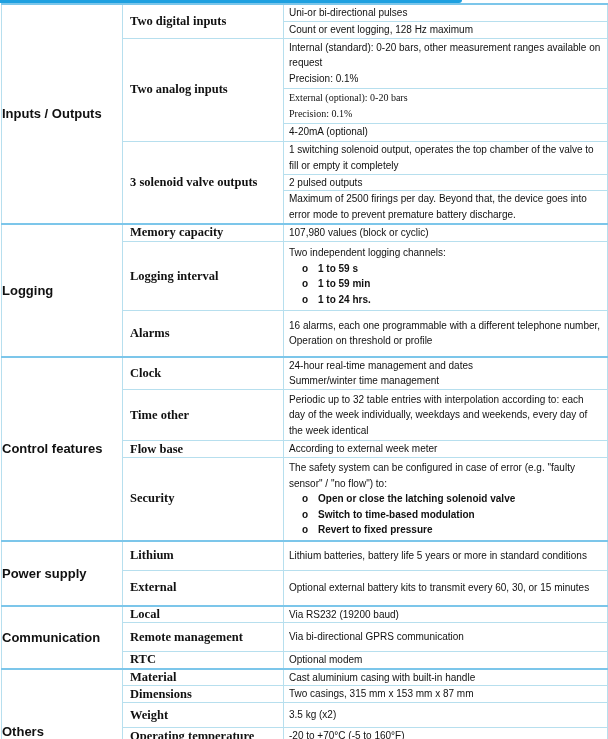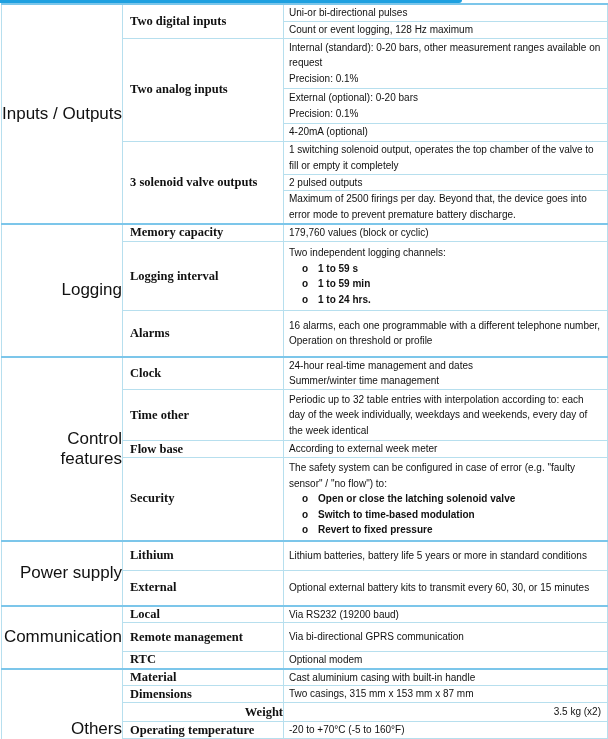--- a/index.html
+++ b/index.html
@@ -5,21 +5,21 @@
     html, body { margin: 0; padding: 0; background: #ffffff; }
     body { width: 608px; height: 739px; position: relative; overflow: hidden;
            font-family: "Liberation Sans", "DejaVu Sans", sans-serif; color: #111; }
     .topbar { position: absolute; left: 0; top: 0; width: 462px; height: 3px;
               background: #1ea0e0; border-bottom-right-radius: 3px; }
     table.spec { position: absolute; left: 1px; top: 3px; width: 606px;
                  border-collapse: collapse; table-layout: fixed; }
     table.spec td { border: 1px solid #b7dfee; vertical-align: middle; padding: 0; }
     table.spec tr.grp-start td { border-top: 2px solid #7cc6ea; }
     table.spec tr.last td { border-bottom: 2px solid #7cc6ea; }
-    td.cat { font-weight: normal; font-size: 17px; text-align: right; }
+    td.cat { font-weight: bold; font-size: 13px; text-align: left; }
     td.feat { font-weight: bold; font-size: 12.5px; padding-left: 7px !important; font-family: Liberation Serif, serif; }
     td.val { font-size: 10px; line-height: 15.5px; padding: 0 6px 0 5px !important; }
     .line { display: block; }
     .bul { display: block; padding-left: 13px; font-weight: bold; }
     .bul .mk { display: inline-block; width: 16px; }
     col.c1 { width: 121px; } col.c2 { width: 161px; } col.c3 { width: 324px; }
   </style>
 </head>
 <body>
 
@@ -44,21 +44,21 @@
           <span class="line">Count or event logging, 128 Hz maximum</span>
         </td>
       </tr>
       <tr style="height: 50px;">
         <td class="feat" rowspan="3">Two analog inputs</td>
         <td class="val">
           <span class="line">Internal (standard): 0-20 bars, other measurement ranges available on request</span>
           <span class="line">Precision: 0.1%</span>
         </td>
       </tr>
-      <tr style="height: 35px;">
+      <tr style="height: 35px; font-family: Liberation Serif, serif;">
         <td class="val">
           <span class="line">External (optional): 0-20 bars</span>
           <span class="line">Precision: 0.1%</span>
         </td>
       </tr>
       <tr style="height: 18px;">
         <td class="val">
           <span class="line">4-20mA (optional)</span>
         </td>
       </tr>
@@ -75,21 +75,21 @@
       </tr>
       <tr style="height: 33px;">
         <td class="val">
           <span class="line">Maximum of 2500 firings per day. Beyond that, the device goes into error mode to prevent premature battery discharge.</span>
         </td>
       </tr>
       <tr class="grp-start" style="height: 18px;">
         <td class="cat" rowspan="3">Logging</td>
         <td class="feat" rowspan="1">Memory capacity</td>
         <td class="val">
-          <span class="line">179,760 values (block or cyclic)</span>
+          <span class="line">107,980 values (block or cyclic)</span>
         </td>
       </tr>
       <tr style="height: 69px;">
         <td class="feat" rowspan="1">Logging interval</td>
         <td class="val">
           <span class="line">Two independent logging channels:</span>
           <span class="bul"><span class="mk">o</span><span>1 to 59 s</span></span>
           <span class="bul"><span class="mk">o</span><span>1 to 59 min</span></span>
           <span class="bul"><span class="mk">o</span><span>1 to 24 hrs.</span></span>
         </td>
@@ -168,21 +168,21 @@
         <td class="val">
           <span class="line">Cast aluminium casing with built-in handle</span>
         </td>
       </tr>
       <tr style="height: 17px;">
         <td class="feat" rowspan="1">Dimensions</td>
         <td class="val">
           <span class="line">Two casings, 315 mm x 153 mm x 87 mm</span>
         </td>
       </tr>
-      <tr style="height: 19px; text-align: right;">
+      <tr style="height: 25px;">
         <td class="feat" rowspan="1">Weight</td>
         <td class="val">
           <span class="line">3.5 kg (x2)</span>
         </td>
       </tr>
       <tr style="height: 17px;">
         <td class="feat" rowspan="1">Operating temperature</td>
         <td class="val">
           <span class="line">-20 to +70°C (-5 to 160°F)</span>
         </td>

